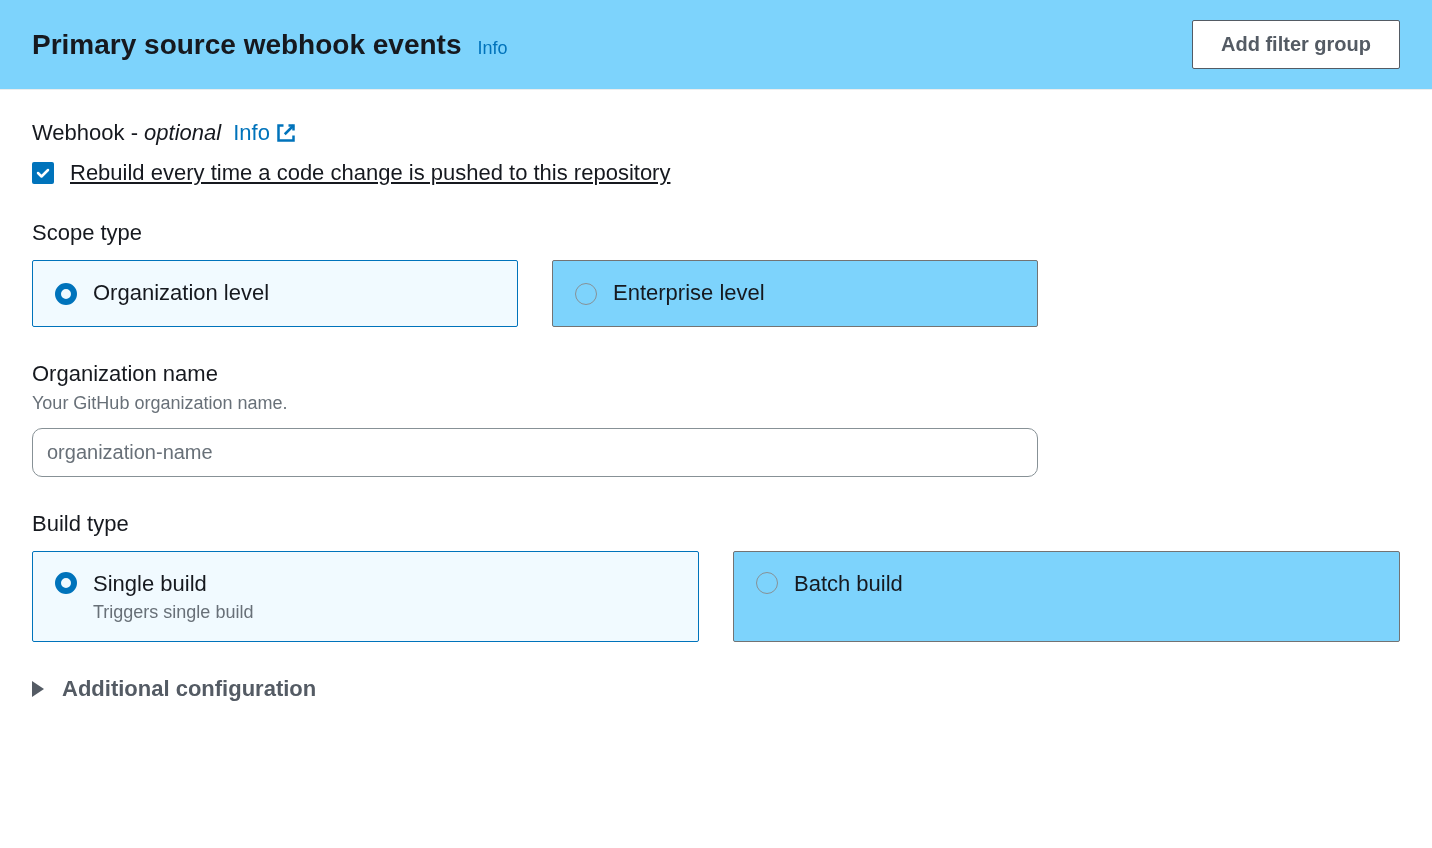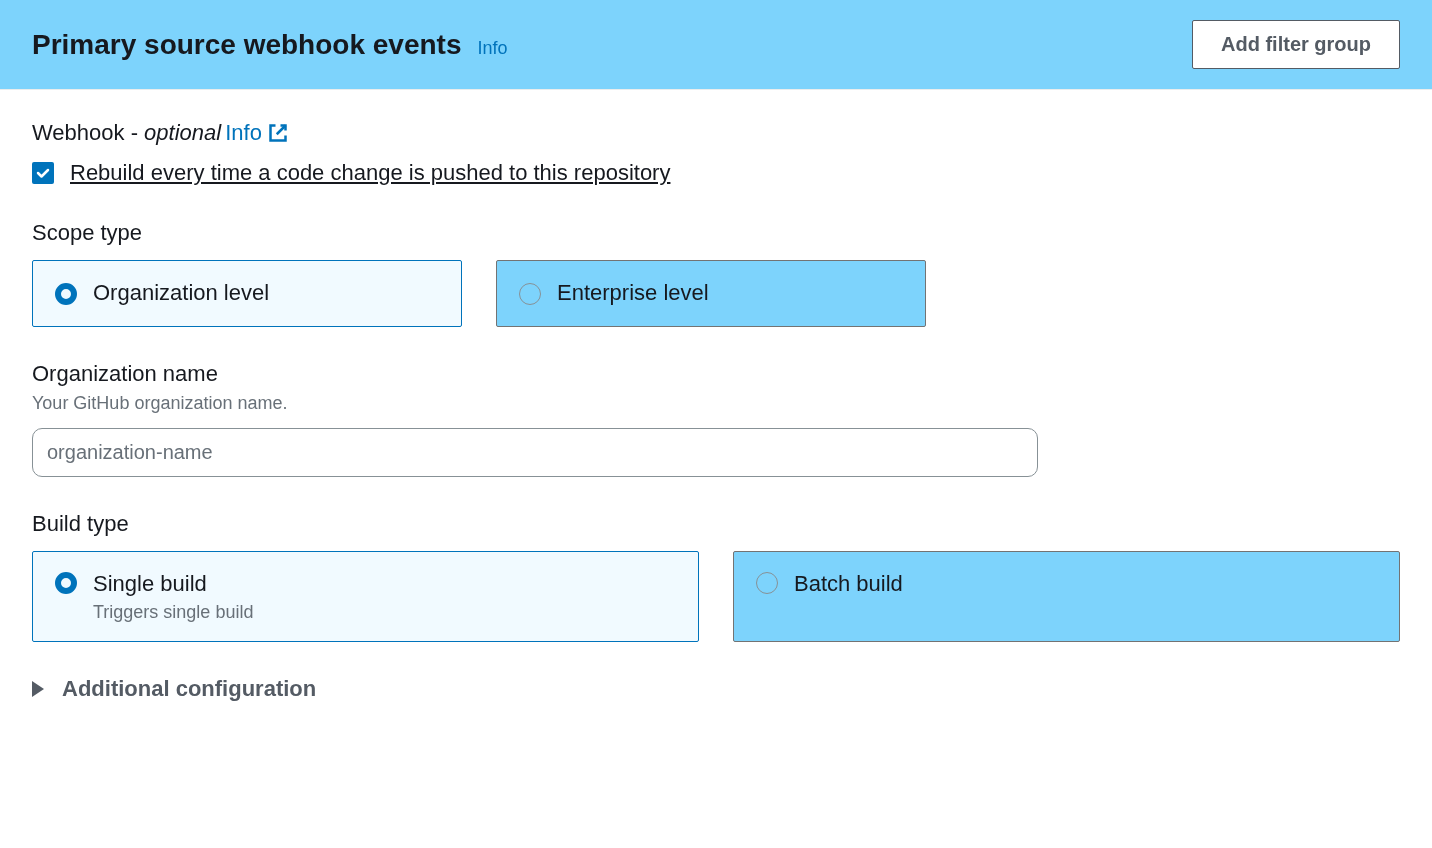--- a/index.html
+++ b/index.html
@@ -47,21 +47,21 @@
     }
     .panel-body {
       padding: 30px 32px;
     }
     .field-group {
       margin-bottom: 34px;
     }
     .field-label-row {
       display: flex;
       align-items: center;
-      gap: 0;
+      gap: 8px;
       margin-bottom: 14px;
     }
     .field-label {
       font-size: 22px;
       font-weight: 400;
       color: #16191f;
     }
     .optional-tag {
       font-style: italic;
       font-size: 22px;
@@ -131,21 +131,21 @@
       align-items: flex-start;
       gap: 16px;
       cursor: pointer;
       background: #7dd3fc;
     }
     .radio-tile.selected {
       border: 1px solid #0073bb;
       background: #f1faff;
     }
     .radio-tile.scope {
-      width: 430px;
+      width: 486px;
       align-items: center;
     }
     .radio-tile.build {
       width: 776px;
     }
     .radio-circle {
       width: 22px;
       height: 22px;
       border: 1px solid #879196;
       border-radius: 50%;

